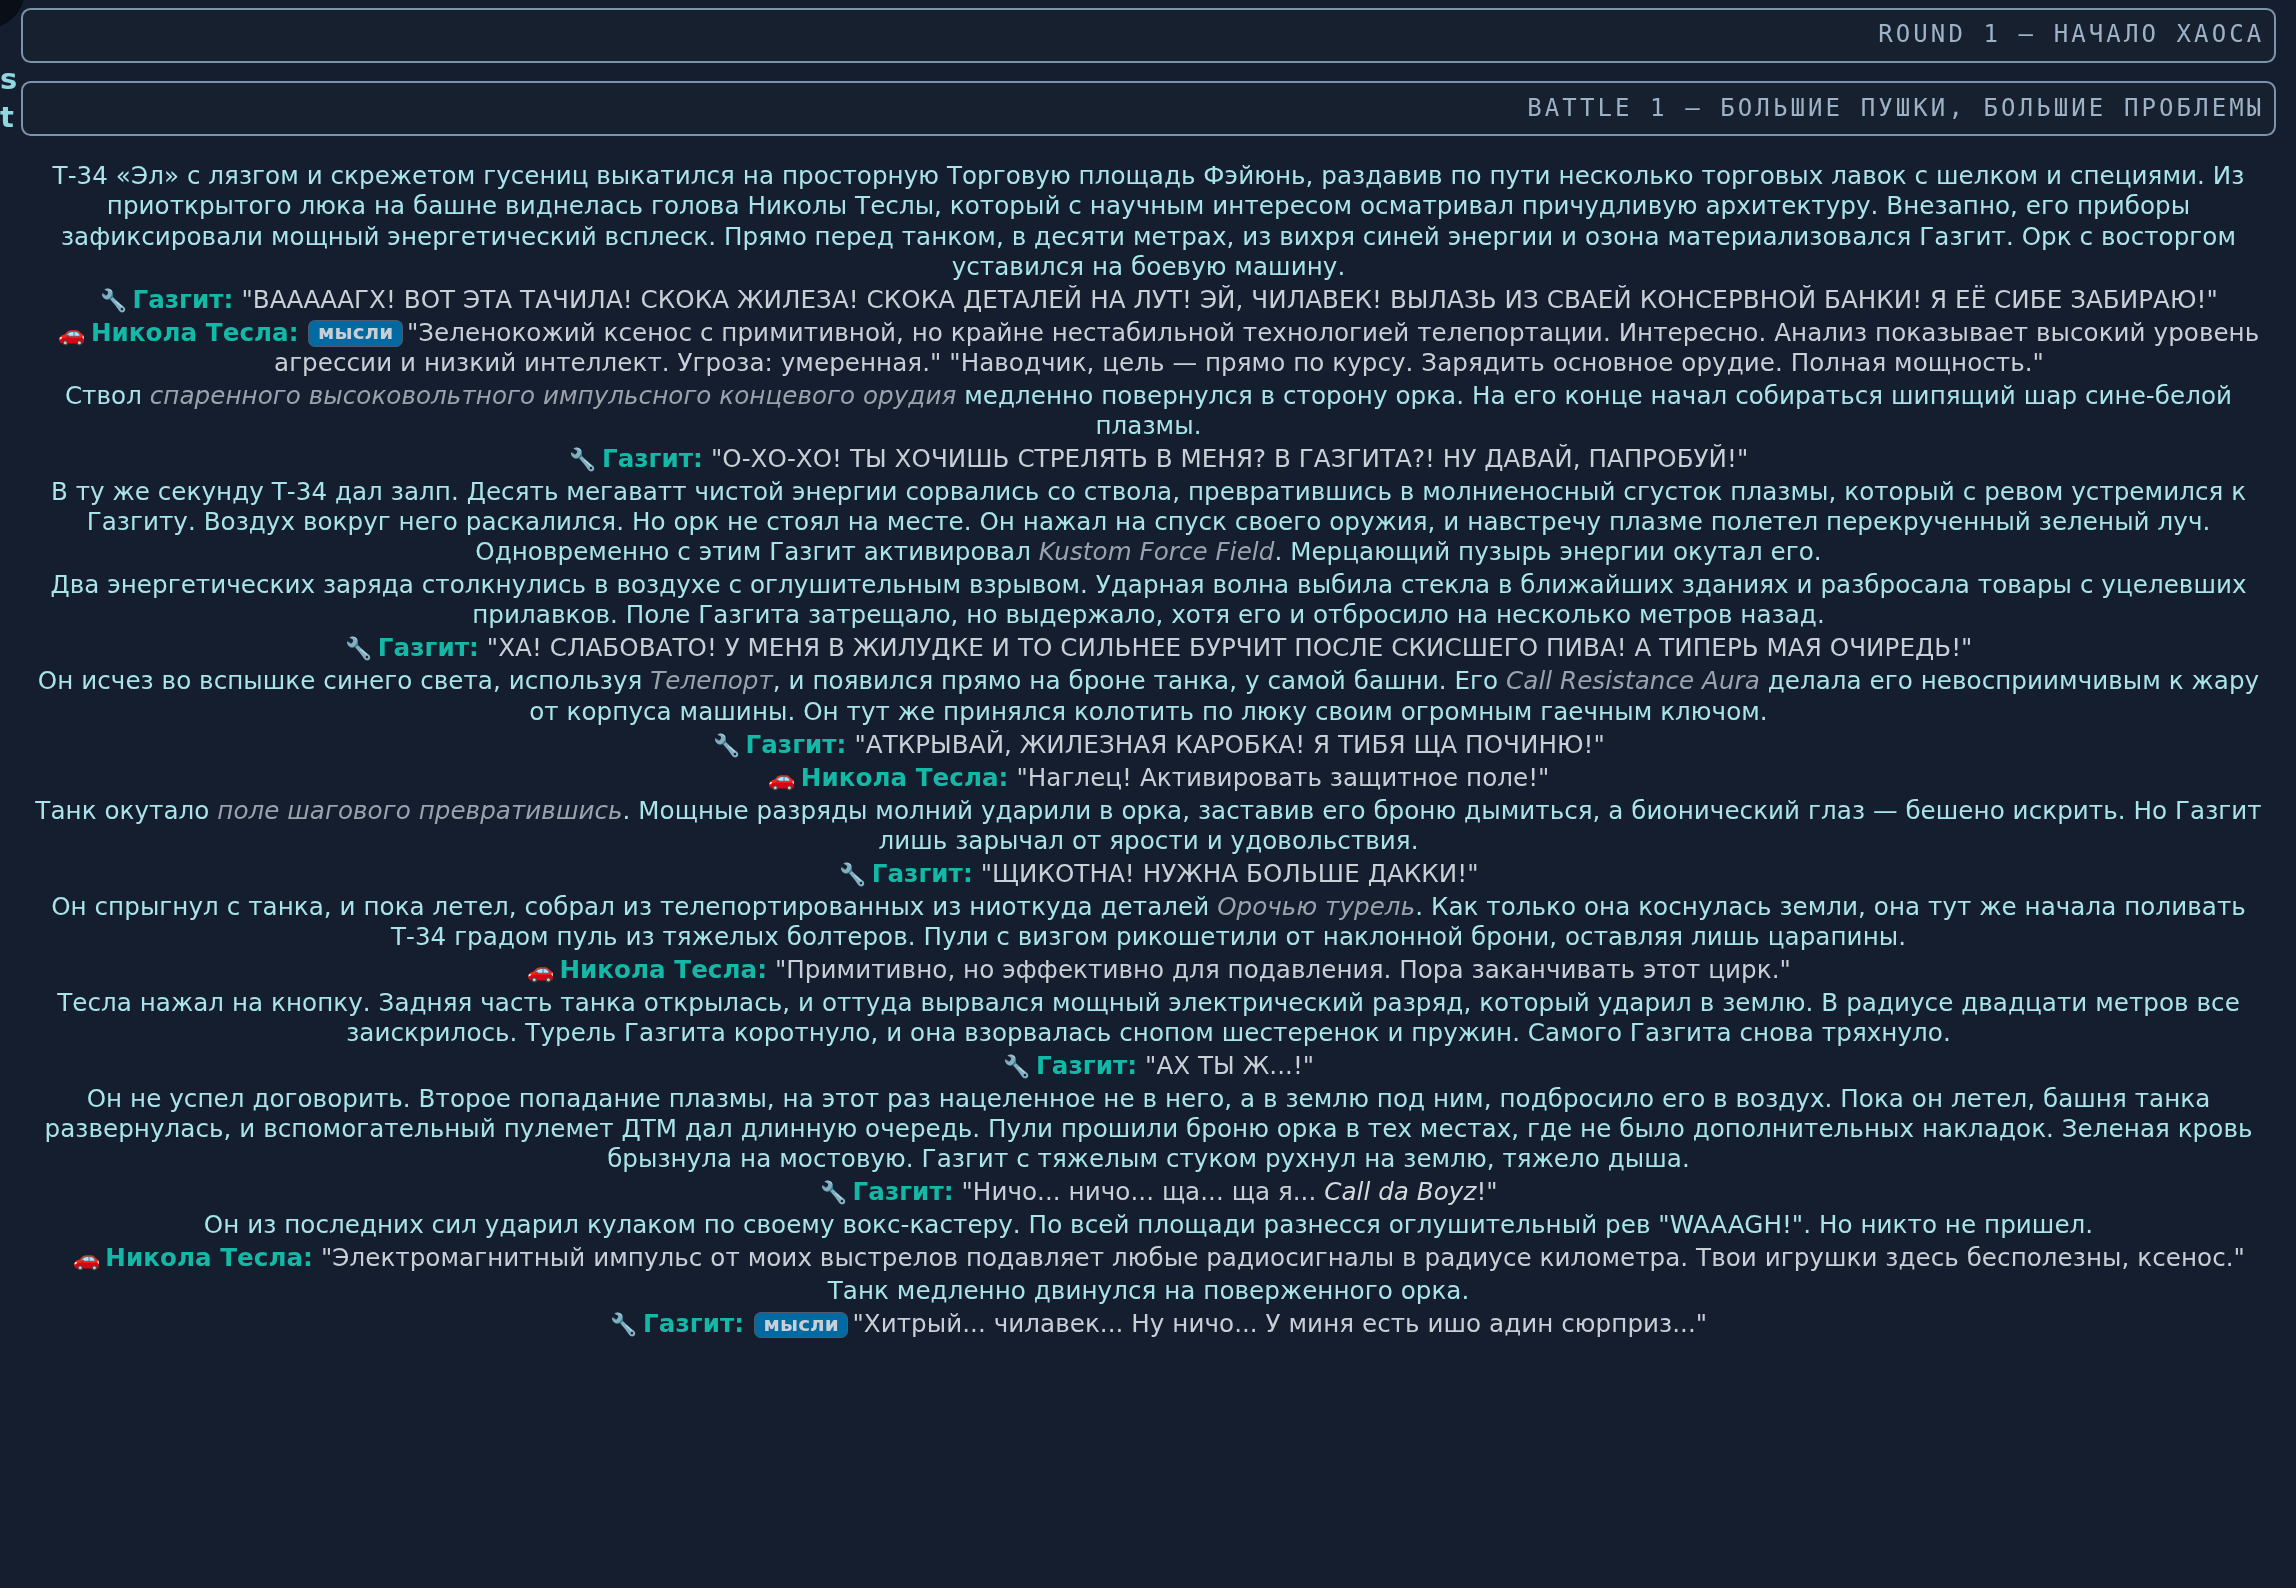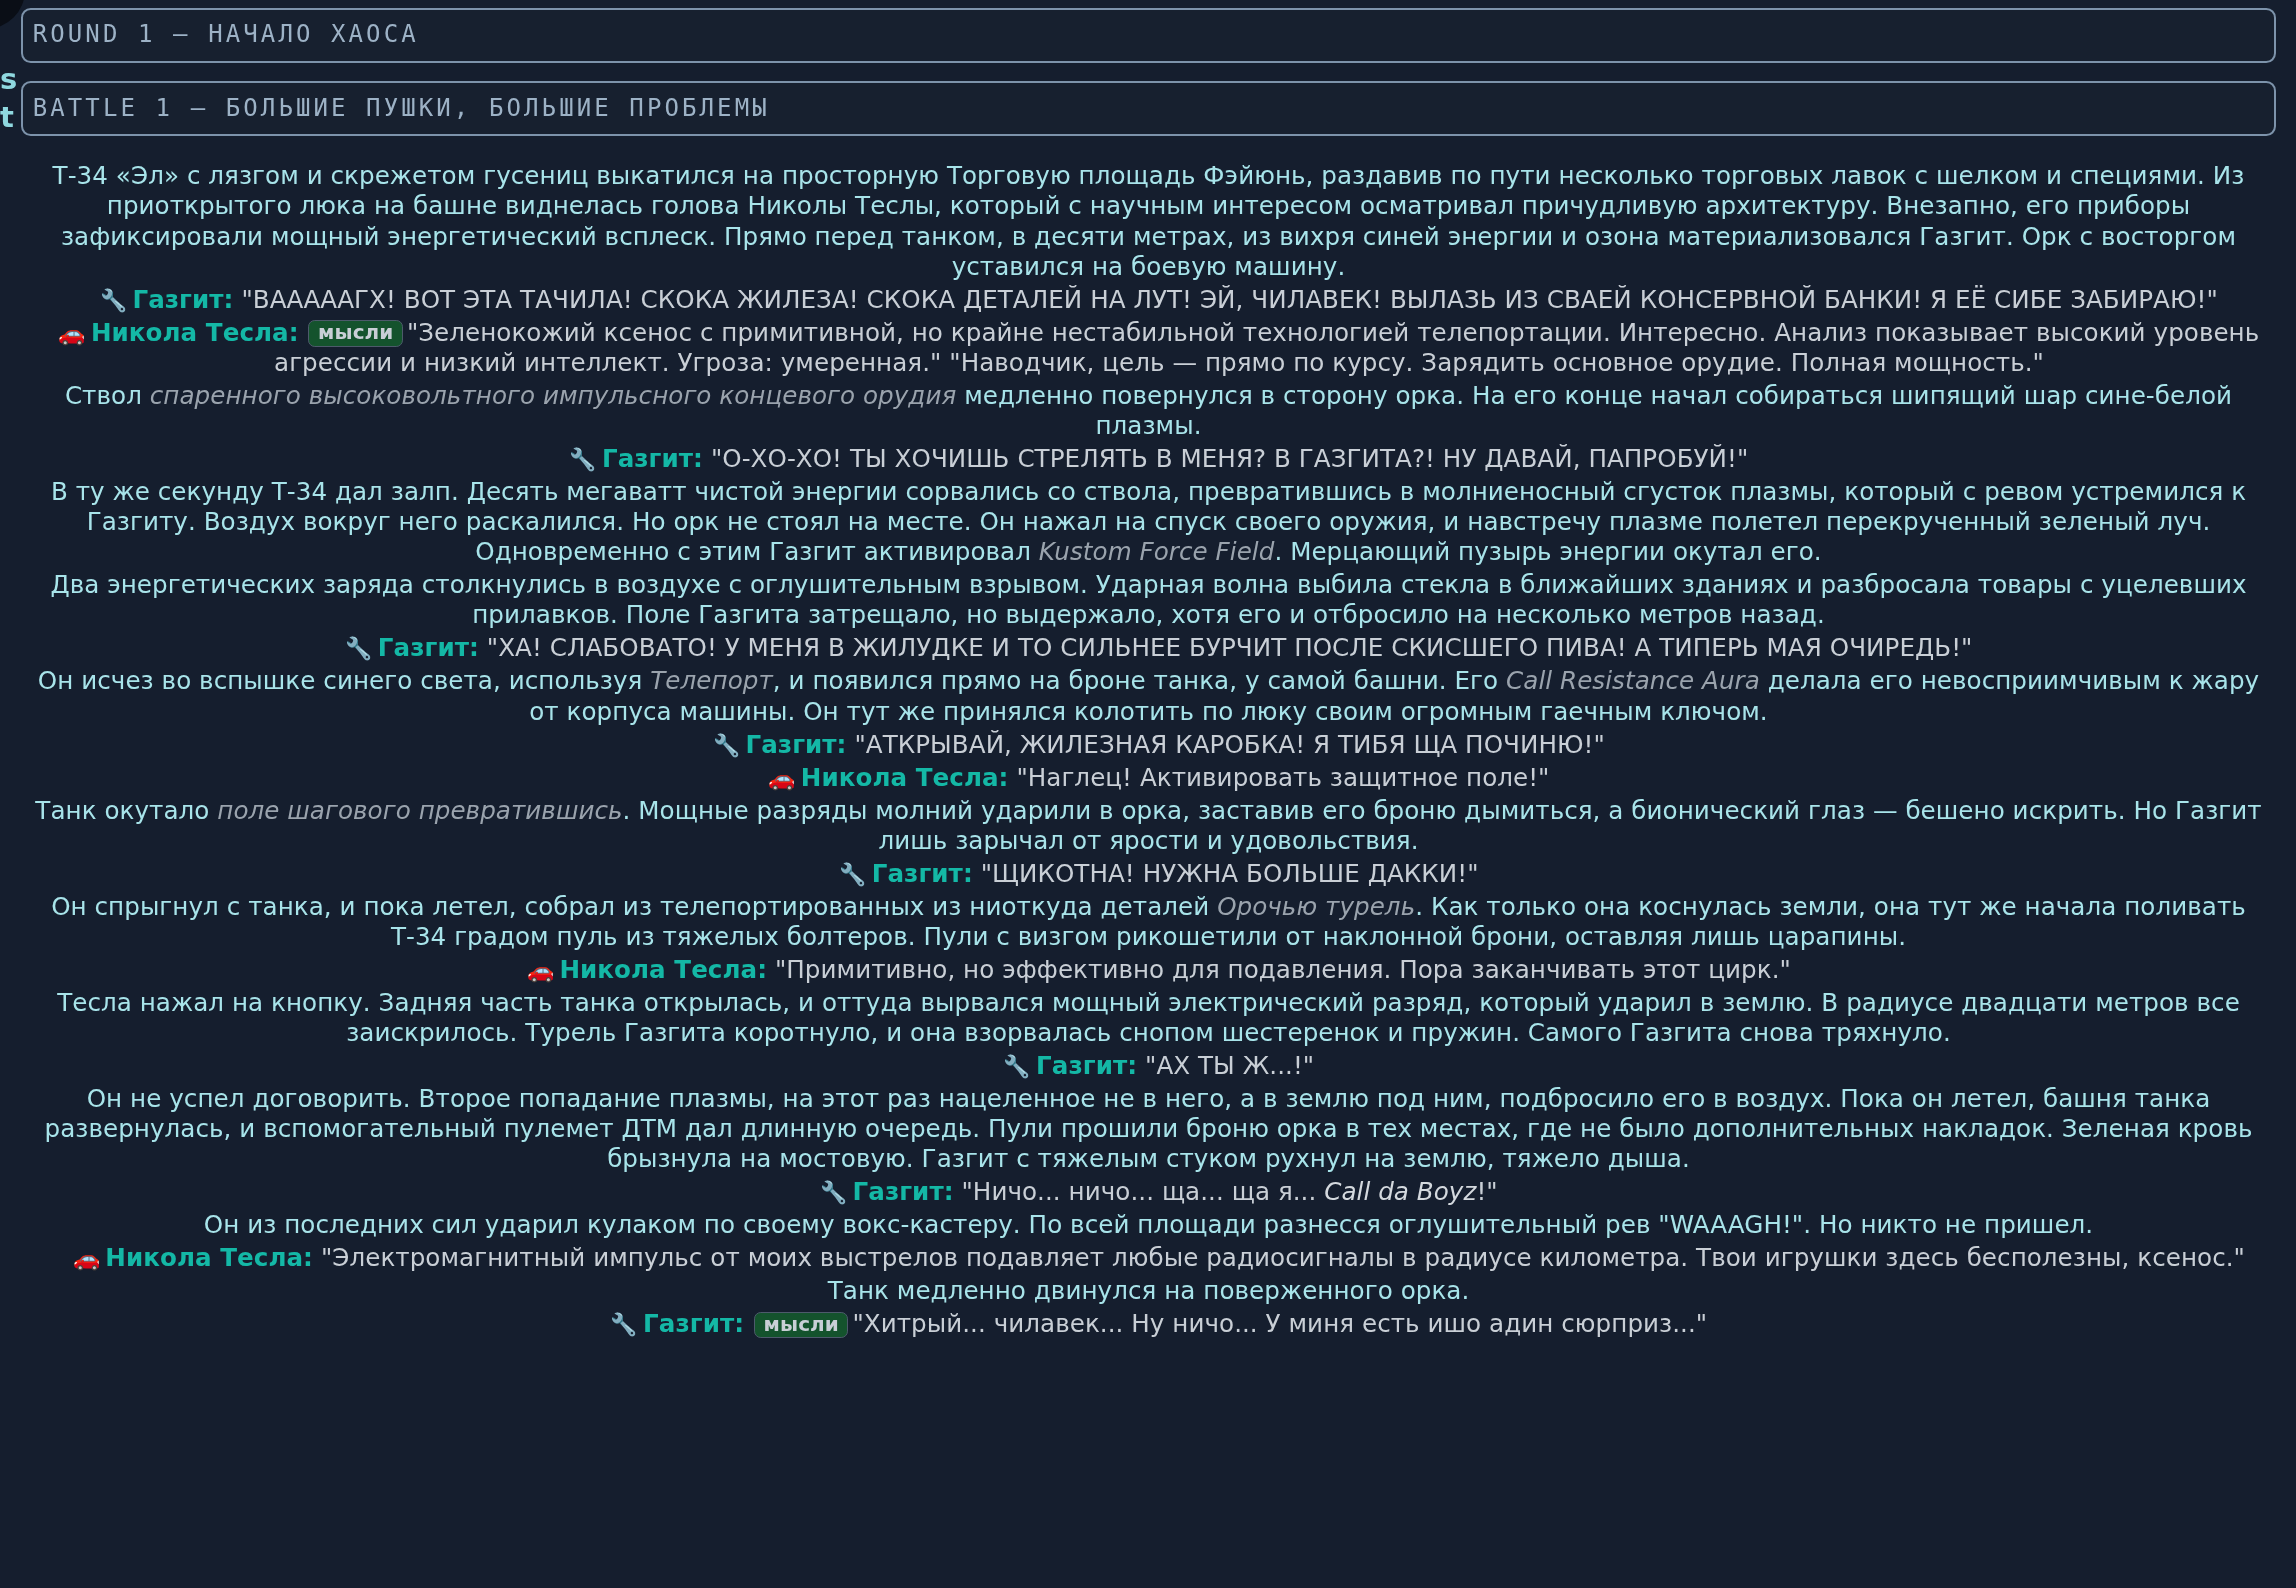--- a/index.html
+++ b/index.html
@@ -47,21 +47,21 @@
   .page {
     position: relative;
     padding: 0 21px;
     z-index: 1;
   }
 
   
   .banner {
     border: 2.9px double #7d93ab;
     border-radius: 9.7px;
-    text-align: left;
+    text-align: right;
     font-family: "DejaVu Sans Mono", monospace;
     font-size: 24px;
     letter-spacing: 3.1px;
     color: #9db2c6;
     padding: 10.6px 9.7px 12.6px 9.7px;
     background: #17202f;
   }
   #banner-round { margin: 7.7px 0 0 0; }
   #banner-battle { margin: 18.3px 0 0 0; }
   #banner-end { margin: 8.7px 0 11.6px 0; }
@@ -95,21 +95,21 @@
   .term {
     font-style: italic;
     color: #9aa3ad;
   }
   .quote .term-in-quote {
     font-style: italic;
     color: #d4d9de;
   }
   .badge {
     display: inline-block;
-    background: #14532d;
+    background: #0369a1;
     border: 1.9px solid #4d5a6b;
     border-radius: 6.8px;
     color: #c9cfd6;
     font-size: 20px;
     font-weight: 600;
     padding: 1px 8.7px 2.9px 8.7px;
     margin: 0 3.9px 0 1.9px;
     line-height: 1.05;
     vertical-align: 1.9px;
   }

